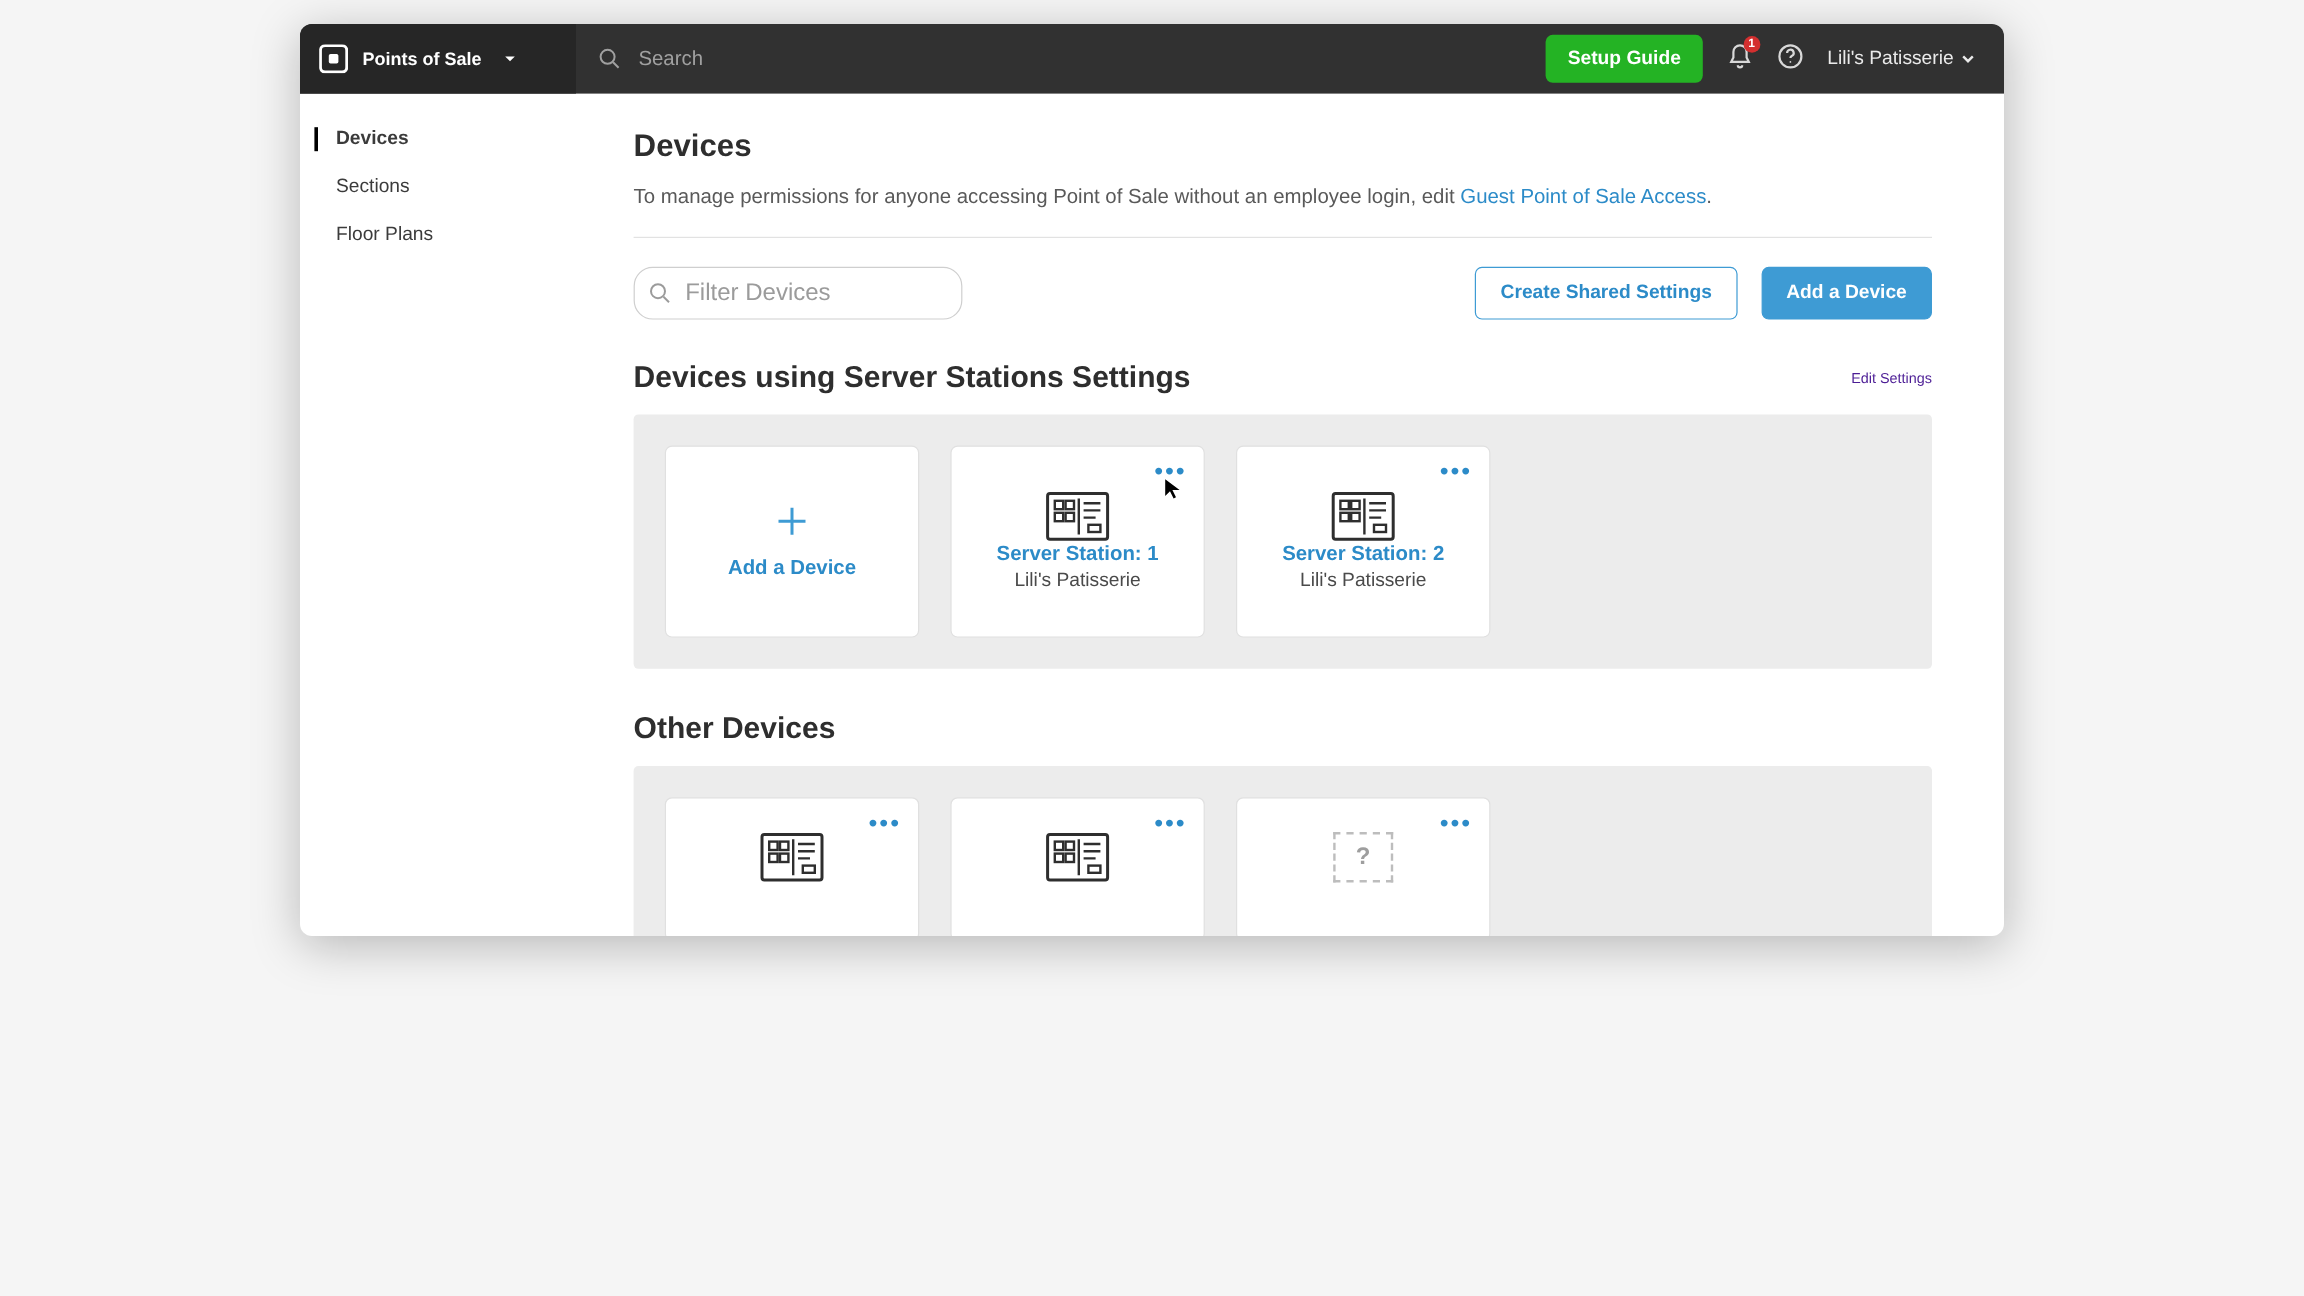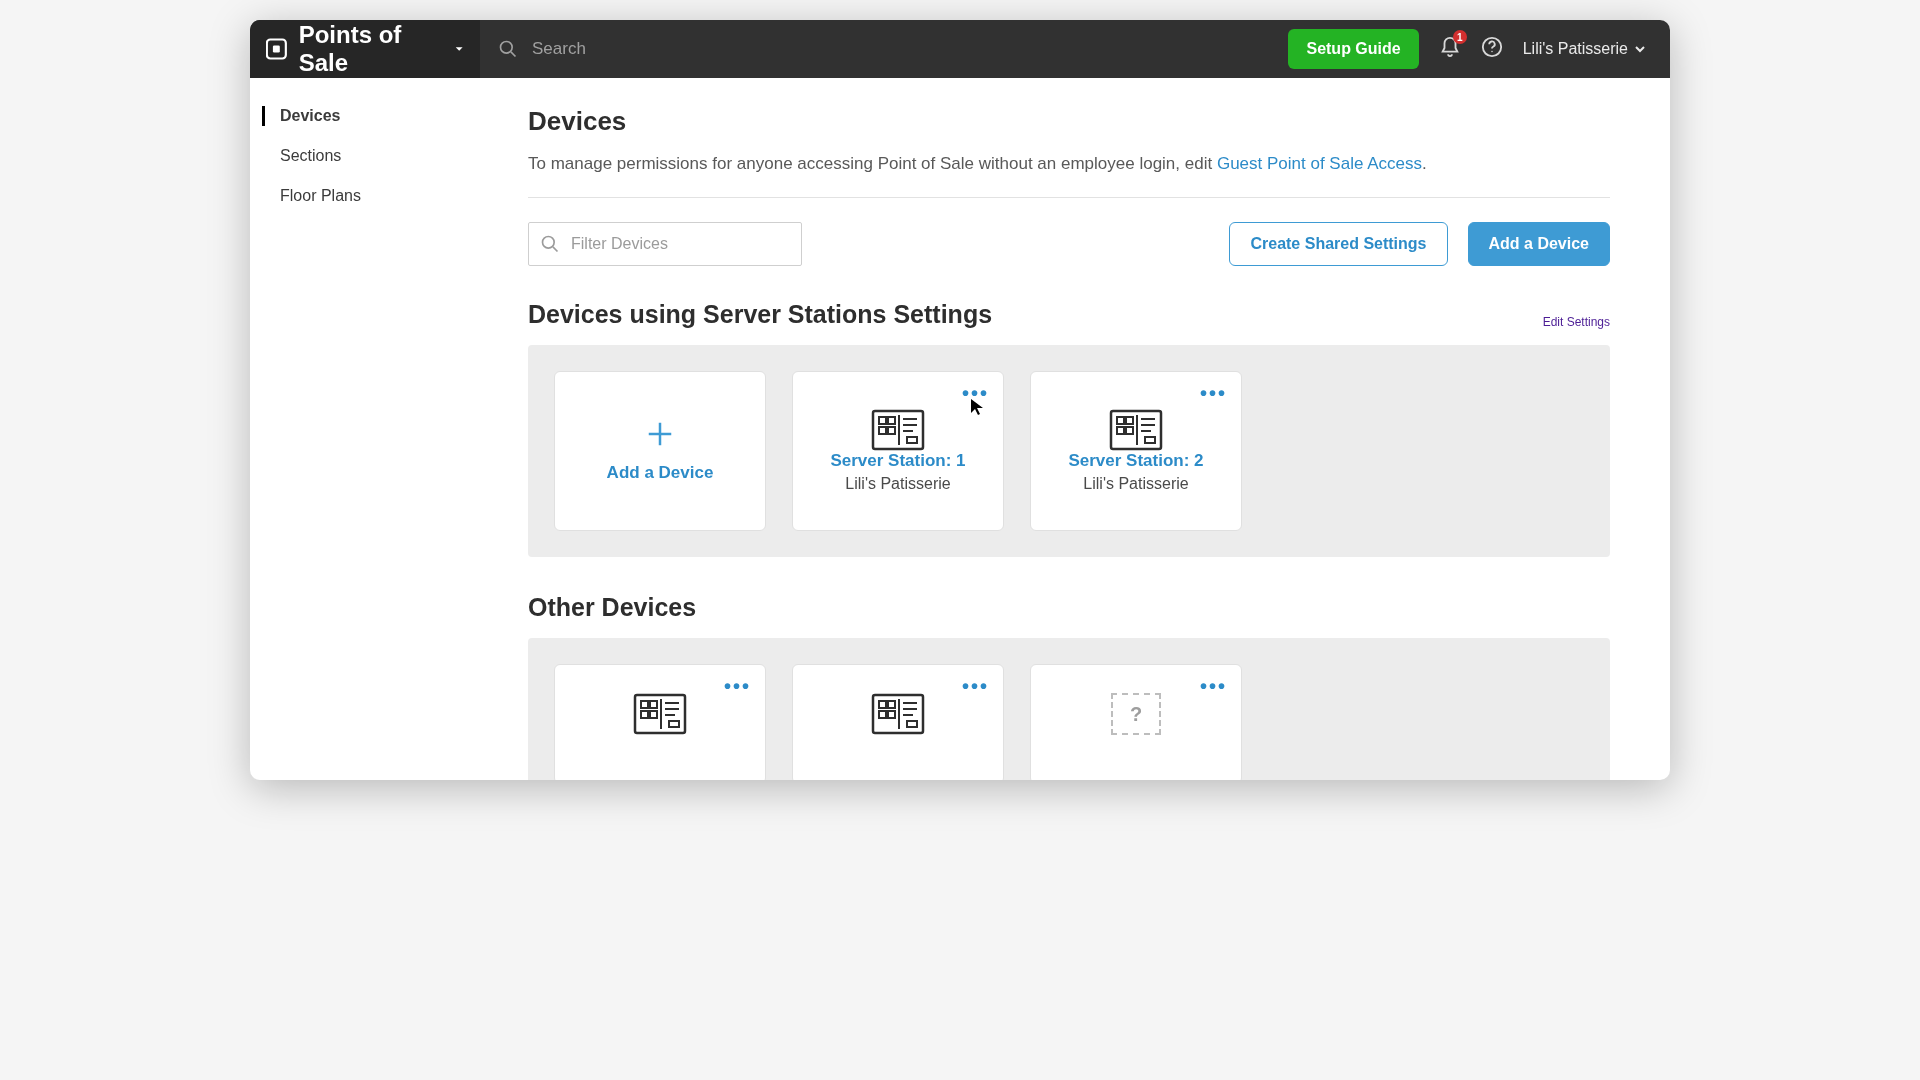--- a/index.html
+++ b/index.html
@@ -38,21 +38,21 @@
     display: flex;
     align-items: center;
     padding: 0 16px;
     gap: 12px;
   }
   .square-logo {
     width: 24px;
     height: 24px;
   }
   .brand-title {
-    font-size: 24px;
+    font-size: 15px;
     font-weight: 600;
   }
   .caret-down {
     width: 12px;
     height: 12px;
     margin-left: 6px;
     fill: #fff;
   }
   .search-section {
     flex: 1;
@@ -176,23 +176,23 @@
     margin-bottom: 34px;
   }
   .filter-wrap {
     position: relative;
     width: 274px;
   }
   .filter-input {
     width: 100%;
     height: 44px;
     border: 1px solid #cfcfcf;
-    border-radius: 2px;
+    border-radius: 16px;
     padding: 0 14px 0 42px;
-    font-size: 16px;
+    font-size: 20px;
     color: #333;
   }
   .filter-input::placeholder { color: #9b9b9b; }
   .filter-icon {
     position: absolute;
     left: 12px; top: 50%; transform: translateY(-50%);
     width: 20px; height: 20px; stroke: #9b9b9b; fill:none; stroke-width:2;
   }
   .toolbar-btns { display: flex; gap: 20px; }
   .btn {
@@ -209,21 +209,21 @@
     color: #2c8bc8;
   }
   .btn-primary {
     background: #3e9bd4;
     border: 1px solid #3e9bd4;
     color: #fff;
   }
   .section-head {
     display: flex;
     justify-content: space-between;
-    align-items: flex-end;
+    align-items: center;
     margin-bottom: 16px;
   }
   .section-title {
     font-size: 25px;
     font-weight: 700;
     color: #2e2e2e;
   }
   .edit-link {
     color: #4c1d95;
     font-size: 12px;

